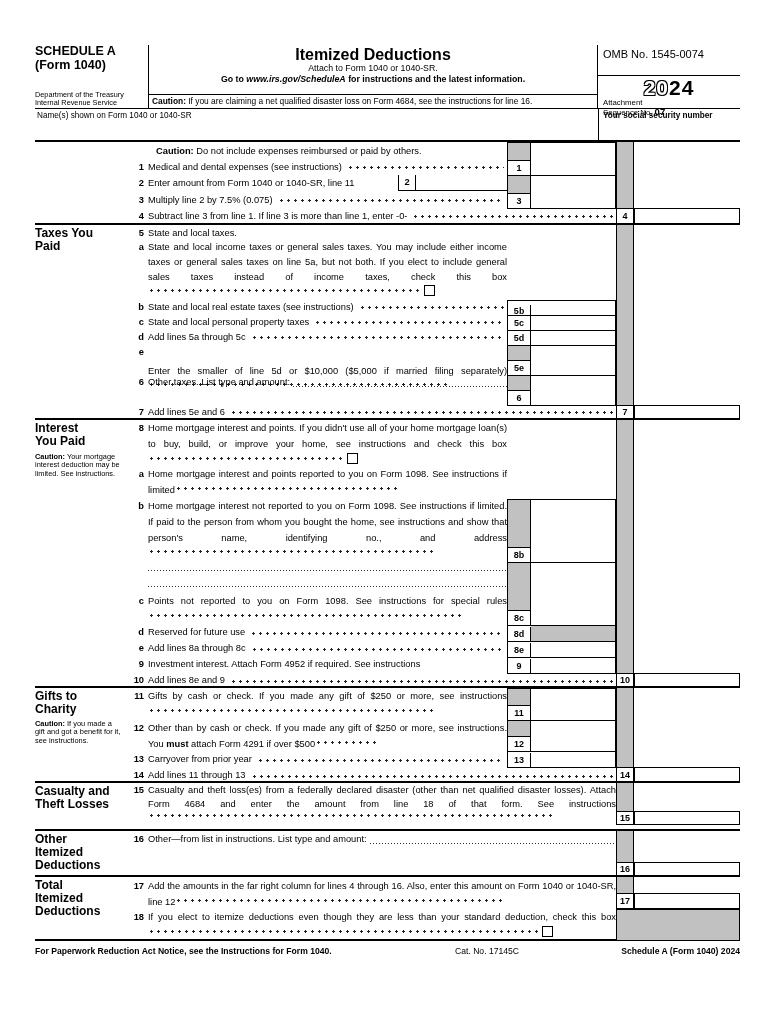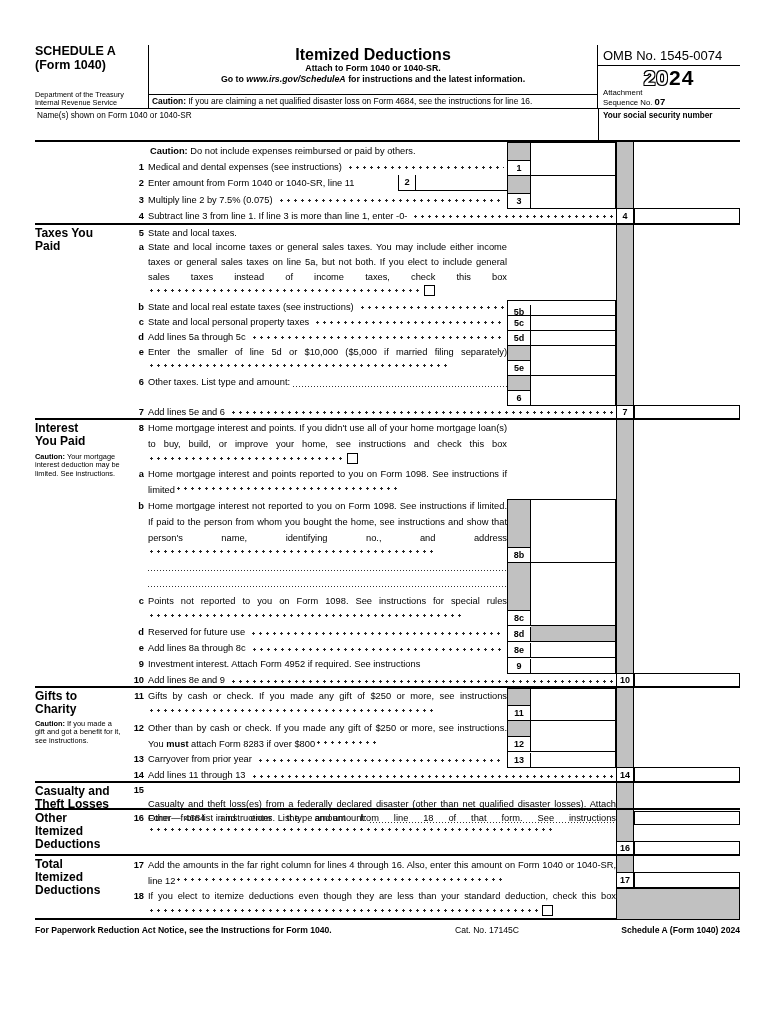--- a/index.html
+++ b/index.html
@@ -5,26 +5,26 @@
   html,body{margin:0;padding:0;background:#fff;}
   body{width:770px;height:1024px;font-family:"Liberation Sans","DejaVu Sans",sans-serif;color:#000;position:relative;}
   .form{position:absolute;left:35px;top:45px;width:705px;}
   
   .hdr{position:relative;height:63px;}
   .hdr-left{position:absolute;left:0;top:0;width:113px;height:63px;}
   .schA{font-weight:bold;font-size:12.5px;line-height:13.5px;}
   .dept{position:absolute;left:0;bottom:1px;font-size:7.3px;line-height:8.2px;}
   .hdr-center{position:absolute;left:113px;top:0;width:450px;height:63px;border-left:1px solid #000;border-right:1px solid #000;box-sizing:border-box;text-align:center;}
   .h-title{font-size:16px;font-weight:bold;line-height:17px;margin-top:1px;}
-  .h-attach{font-size:8.8px;font-weight:bold;line-height:10.5px;}
+  .h-attach{font-size:8.8px;font-weight:normal;line-height:10.5px;}
   .h-goto{font-size:8.8px;font-weight:bold;line-height:10.5px;}
   .h-goto i{font-style:italic;}
   .h-caution{position:absolute;left:0;right:0;bottom:0;border-top:1px solid #000;font-size:8.4px;text-align:left;padding:2px 2px 2px 3px;line-height:9px;}
   .hdr-right{position:absolute;left:563px;top:0;width:142px;height:63px;}
-  .omb-row{border-bottom:1px solid #000;font-size:13px;padding:3px 0 2px 5px;}
+  .omb-row{border-bottom:1px solid #000;font-size:11px;padding:3px 0 15px 5px;}
   .year-row{text-align:center;font-size:21px;font-weight:bold;line-height:21px;letter-spacing:1px;margin-top:1px;}
   .yr-out{color:#fff;text-shadow:-1px -1px 0 #000,1px -1px 0 #000,-1px 1px 0 #000,1px 1px 0 #000;}
   .seq-row{font-size:7.8px;line-height:8.6px;padding-left:5px;margin-top:1px;}
   .seq-row b{font-size:9.5px;}
   
   .namerow{position:relative;height:31px;border-top:1px solid #000;}
   .namerow .div{position:absolute;left:563px;top:0;bottom:0;border-left:1px solid #000;}
   .namerow .lbl{position:absolute;top:2px;font-size:8.2px;}
   
   .sec{position:relative;border-top:2px solid #000;box-sizing:border-box;}
@@ -52,21 +52,21 @@
   .oamt{position:absolute;left:599px;width:106px;background:#fff;border:1px solid #000;box-sizing:border-box;}
   .grayblock{position:absolute;left:581px;width:124px;background:#c1c1c1;border:1px solid #000;box-sizing:border-box;}
   .line2box{position:absolute;left:363px;top:33px;width:109px;height:15px;border-bottom:1px solid #000;}
   .l2lab{position:absolute;left:0;top:0;bottom:0;width:16px;border-left:1px solid #000;border-right:1px solid #000;text-align:center;font-weight:bold;font-size:9.3px;line-height:14px;}
   .l2amt{position:absolute;left:17px;right:0;top:0;bottom:0;}
   
   .s-med{height:83px;} .s-med .item{line-height:16.5px;}
   .s-tax{height:195px;} .s-tax .item{line-height:15px;}
   .s-int{height:268px;} .s-int .item{line-height:15.8px;}
   .s-gif{height:95px;} .s-gif .item{line-height:15.8px;}
-  .s-cas{height:27px;} .s-cas .item{line-height:13.6px;}
+  .s-cas{height:48px;} .s-cas .item{line-height:13.6px;}
   .s-oth{height:46px;} .s-oth .item{line-height:15px;}
   .s-tot{height:66px;border-bottom:2px solid #000;} .s-tot .item{line-height:16px;}
   
   .w-in{width:382px;}  
   .w-out{width:491px;} 
   
   .ftr{position:relative;margin-top:5px;font-size:8.6px;height:14px;}
   .ftr .fp{position:absolute;left:0;font-weight:bold;}
   .ftr .fc{position:absolute;left:420px;}
   .ftr .fs{position:absolute;right:0;font-weight:bold;}
@@ -104,21 +104,21 @@
 
   <div class="namerow">
     <span class="lbl" style="left:2px;">Name(s) shown on Form 1040 or 1040-SR</span>
     <div style="position:absolute;left:0;top:11px;right:143px;bottom:0;"></div>
     <div class="div"></div>
     <span class="lbl" style="left:568px;font-weight:bold;">Your social security number</span>
     <div style="position:absolute;left:564px;top:11px;right:0;bottom:0;"></div>
   </div>
 
   <div class="sec s-med">
-    <div class="item w-in" style="left:92px;top:1px;"><b class="inb">Caution:</b><span> Do not include expenses reimbursed or paid by others.</span></div>
+    <div class="item w-in" style="left:98px;top:1px;"><b class="inb">Caution:</b><span> Do not include expenses reimbursed or paid by others.</span></div>
     <div class="item row w-in" style="left:90px;top:17px;">
       <span class="num">1</span>
       <span class="txt">Medical and dental expenses (see instructions)</span>
         <span class="dots"></span>
     </div>
     <div class="item row w-in" style="left:90px;top:33px;">
       <span class="num">2</span>
       <span class="txt">Enter amount from Form 1040 or 1040-SR, line 11</span>
     </div>
     <div class="line2box">
@@ -171,36 +171,36 @@
       <span class="txt">State and local personal property taxes</span>
         <span class="dots"></span>
     </div>
     <div class="item row w-in" style="left:90px;top:105px;">
       <span class="num">d</span>
       <span class="txt">Add lines 5a through 5c</span>
         <span class="dots"></span>
     </div>
     <div class="item w-in" style="left:90px;top:120px;">
       <span class="num">e</span>
-      <span class="jtext" style="display:block;"><span>Enter the smaller of line 5d or $10,000 ($5,000 if married filing separately)</span><span class="idots" style="width:300px;"></span></span>
+      <span class="jtext" style="display:block;margin-top:19px;"><span>Enter the smaller of line 5d or $10,000 ($5,000 if married filing separately)</span><span class="idots" style="width:300px;"></span></span>
     </div>
     <div class="item row w-in" style="left:90px;top:150px;">
       <span class="num">6</span>
       <span class="txt">Other taxes. List type and amount:</span>
         <span class="dotfill"></span>
     </div>
     <div class="item row w-in" style="left:90px;top:165px;">
       <span class="dotfill" style="margin-left:0;"></span>
     </div>
     <div class="item row w-out" style="left:90px;top:180px;">
       <span class="num">7</span>
       <span class="txt">Add lines 5e and 6</span>
         <span class="dots"></span>
     </div>
-    <div class="cell" style="top:75px;height:20px;">
+    <div class="cell" style="top:75px;height:20px;font-family:Liberation Mono, monospace;">
       <i class="lab">5b</i>
       <div class="amt"></div>
     </div>
     <div class="cell" style="top:90px;height:16px;">
       <i class="lab">5c</i>
       <div class="amt"></div>
     </div>
     <div class="cell" style="top:105px;height:16px;">
       <i class="lab">5d</i>
       <div class="amt"></div>
@@ -291,21 +291,21 @@
   <div class="sec s-gif">
     <div class="sb-title">Gifts to
 Charity</div>
     <div class="sb-caution" style="top:32px;"><b class="inb">Caution:</b><span> If you made a gift and got a benefit for it, see instructions.</span></div>
     <div class="item w-in" style="left:90px;top:1px;">
       <span class="num">11</span>
       <span class="jtext" style="display:block;"><span>Gifts by cash or check. If you made any gift of $250 or more, see instructions</span><span class="idots" style="width:285px;"></span></span>
     </div>
     <div class="item w-in" style="left:90px;top:33px;">
       <span class="num">12</span>
-      <span class="jtext" style="display:block;"><span>Other than by cash or check. If you made any gift of $250 or more, see instructions. You </span><b class="inb">must</b><span> attach Form 8283 if over $800</span><span class="idots" style="width:65px;"></span></span>
+      <span class="jtext" style="display:block;"><span>Other than by cash or check. If you made any gift of $250 or more, see instructions. You </span><b class="inb">must</b><span> attach Form 4291 if over $500</span><span class="idots" style="width:65px;"></span></span>
     </div>
     <div class="item row w-in" style="left:90px;top:64px;">
       <span class="num">13</span>
       <span class="txt">Carryover from prior year</span>
         <span class="dots"></span>
     </div>
     <div class="item row w-out" style="left:90px;top:80px;">
       <span class="num">14</span>
       <span class="txt">Add lines 11 through 13</span>
         <span class="dots"></span>
@@ -327,21 +327,21 @@
     <div class="ostrip" style="height:80px;"></div>
     <div class="olab" style="top:79px;height:16px;line-height:14px;">14</div>
     <div class="oamt" style="top:79px;height:16px;"></div>
   </div>
 
   <div class="sec s-cas">
     <div class="sb-title">Casualty and
 Theft Losses</div>
     <div class="item w-out" style="left:90px;top:1px;">
       <span class="num">15</span>
-      <span class="jtext" style="display:block;margin-top:14px;"><span>Casualty and theft loss(es) from a federally declared disaster (other than net qualified disaster losses). Attach Form 4684 and enter the amount from line 18 of that form. See instructions</span><span class="idots" style="width:405px;"></span></span>
+      <span class="jtext" style="display:block;"><span>Casualty and theft loss(es) from a federally declared disaster (other than net qualified disaster losses). Attach Form 4684 and enter the amount from line 18 of that form. See instructions</span><span class="idots" style="width:405px;"></span></span>
     </div>
     <div class="ostrip" style="height:29px;"></div>
     <div class="olab" style="top:28px;height:14px;line-height:12px;">15</div>
     <div class="oamt" style="top:28px;height:14px;"></div>
   </div>
 
   <div class="sec s-oth">
     <div class="sb-title">Other
 Itemized
 Deductions</div>

